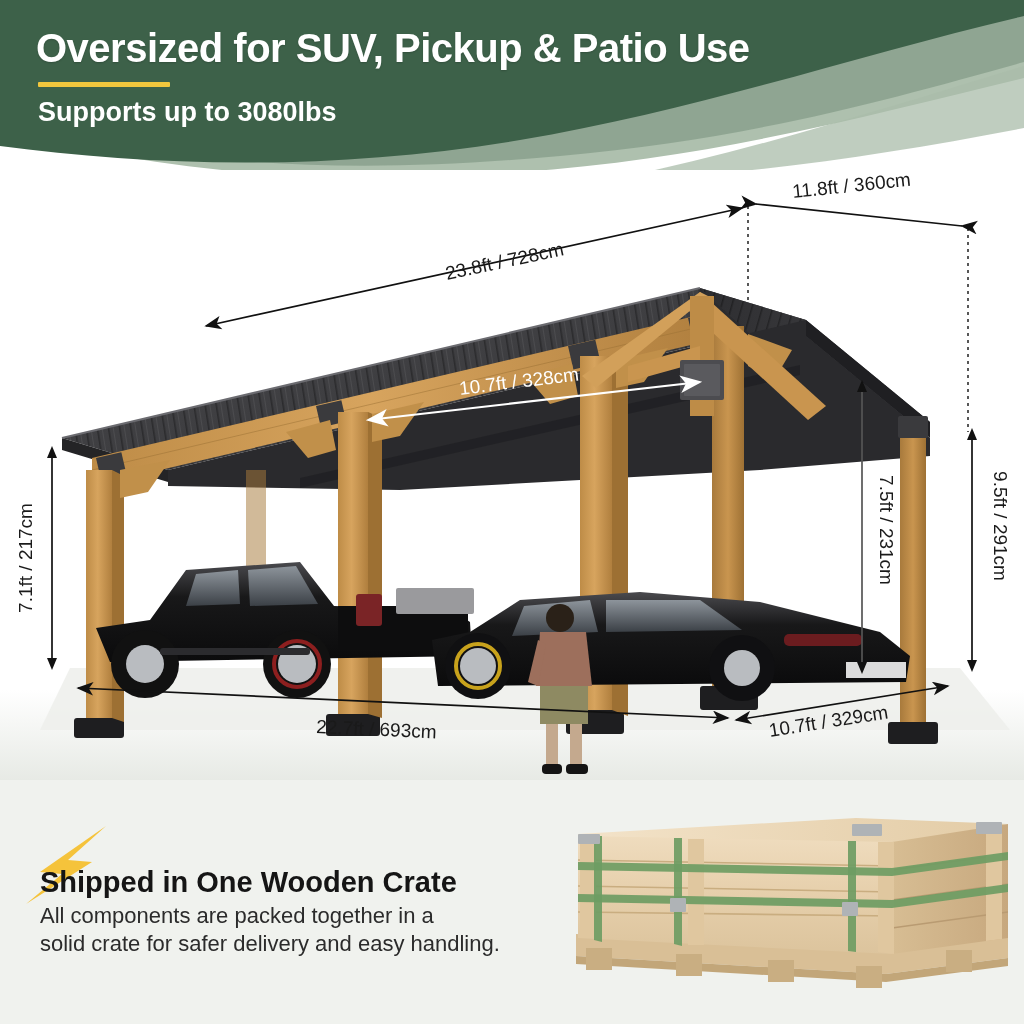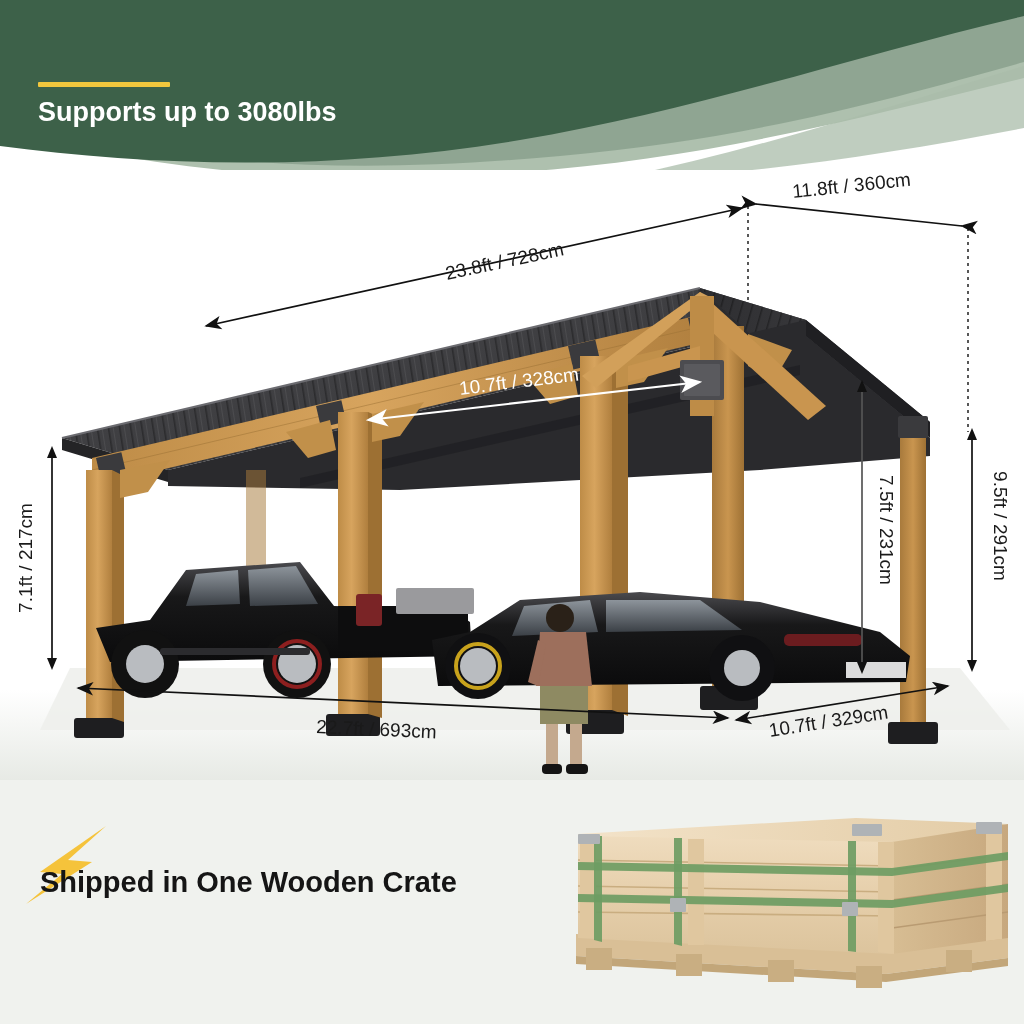--- a/index.html
+++ b/index.html
@@ -65,20 +65,21 @@
 
         <path d="M0 128 C 150 172, 320 186, 520 172 C 720 158, 880 112, 1024 78 L1024 0 L0 0 Z" fill="#AEC0AE"></path>
 
         <path d="M0 118 C 180 166, 340 176, 560 156 C 760 138, 900 96, 1024 62 L1024 0 L0 0 Z" fill="#8CA38F" opacity="0.92"></path>
 
         <path d="M0 0 L1024 0 L1024 16 C 860 54, 700 110, 520 140 C 330 172, 150 166, 0 146 Z" fill="#3D6149"></path>
 
         <path d="M620 178 C 760 148, 900 104, 1024 66 L1024 128 C 900 152, 780 170, 660 178 Z" fill="#A9BCA9" opacity="0.75"></path>
       </svg>
     </div>
+    <div class="title">Oversized for SUV, Pickup &amp; Patio Use</div>
     <div class="rule"></div>
     <div class="sub">Supports up to 3080lbs</div>
   </div>
 
   <div id="diagram">
     <svg width="1024" height="610" viewBox="0 0 1024 610">
       <defs>
         <linearGradient id="woodG" x1="0" y1="0" x2="1" y2="0">
           <stop offset="0%" stop-color="#BE8C47"></stop>
           <stop offset="45%" stop-color="#D7A45E"></stop>
@@ -310,20 +311,22 @@
     </svg>
   </div>
 
   <div id="bottom">
 
     <svg id="bolt" viewBox="0 0 96 86">
       <path d="M84 4 L18 50 L40 52 L4 82 L70 40 L46 38 Z" fill="#F5C33B"></path>
     </svg>
 
     <div id="crateHead">Shipped in One Wooden Crate</div>
+    <div id="crateBody">All components are packed together in a
+solid crate for safer delivery and easy handling.</div>
 
     <svg id="crateImg" viewBox="0 0 452 190">
       <defs>
         <linearGradient id="woodFace" x1="0" y1="0" x2="0" y2="1">
           <stop offset="0%" stop-color="#EFDCBE"></stop>
           <stop offset="50%" stop-color="#E6CFAB"></stop>
           <stop offset="100%" stop-color="#DCC49D"></stop>
         </linearGradient>
         <linearGradient id="woodEnd" x1="0" y1="0" x2="1" y2="0">
           <stop offset="0%" stop-color="#D7BD93"></stop>

